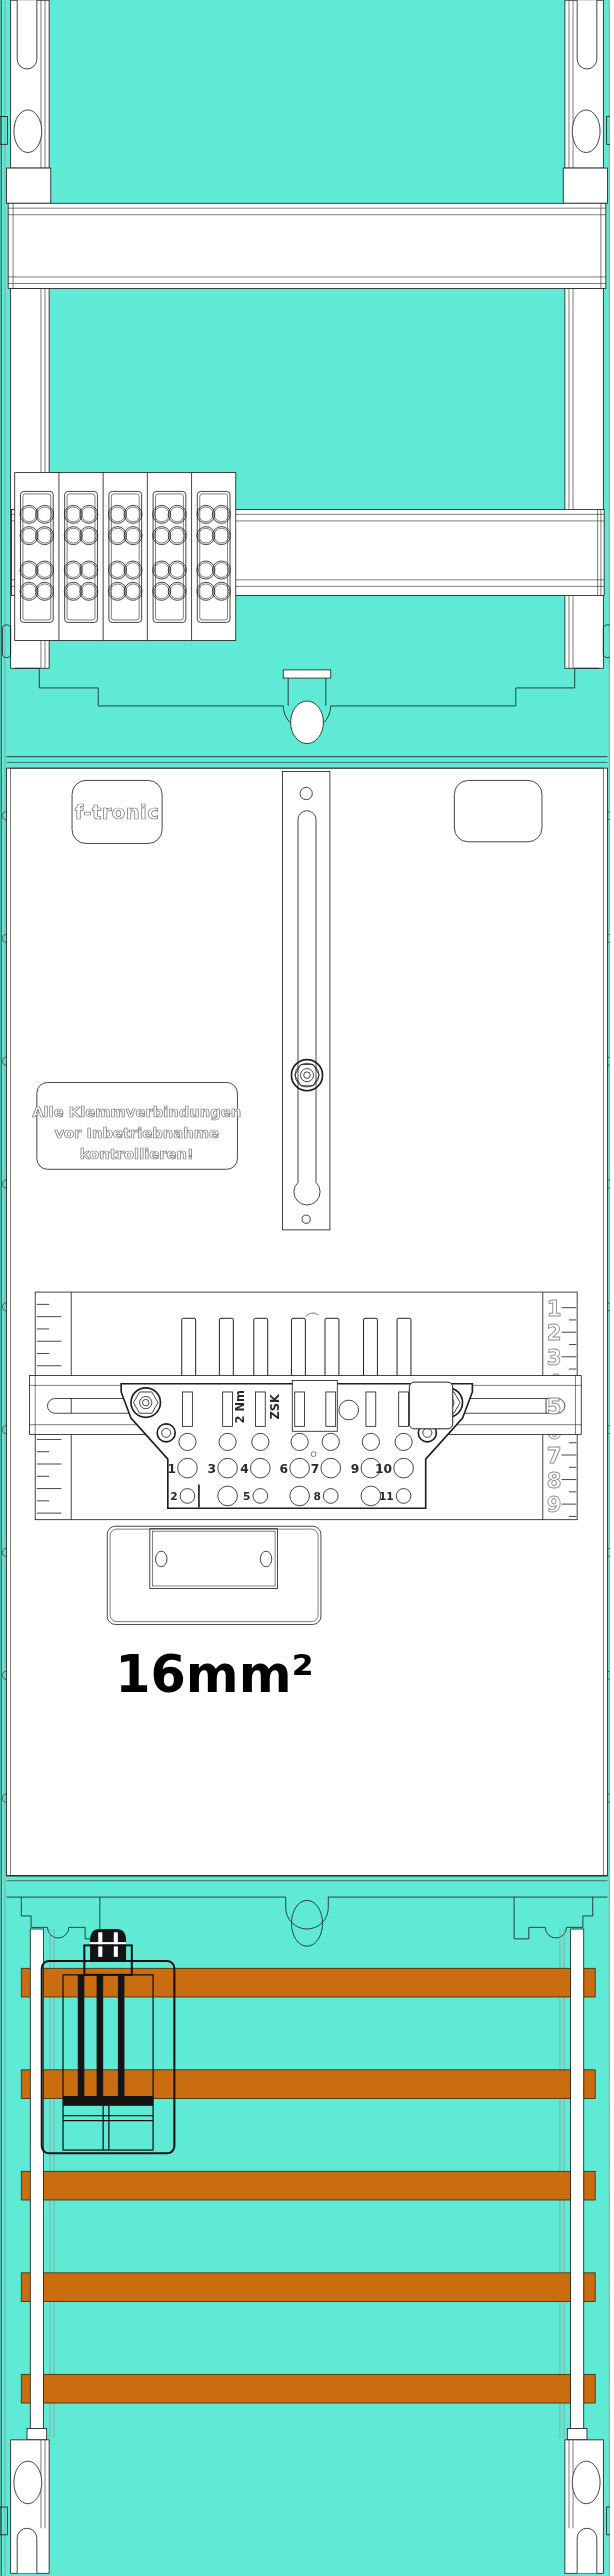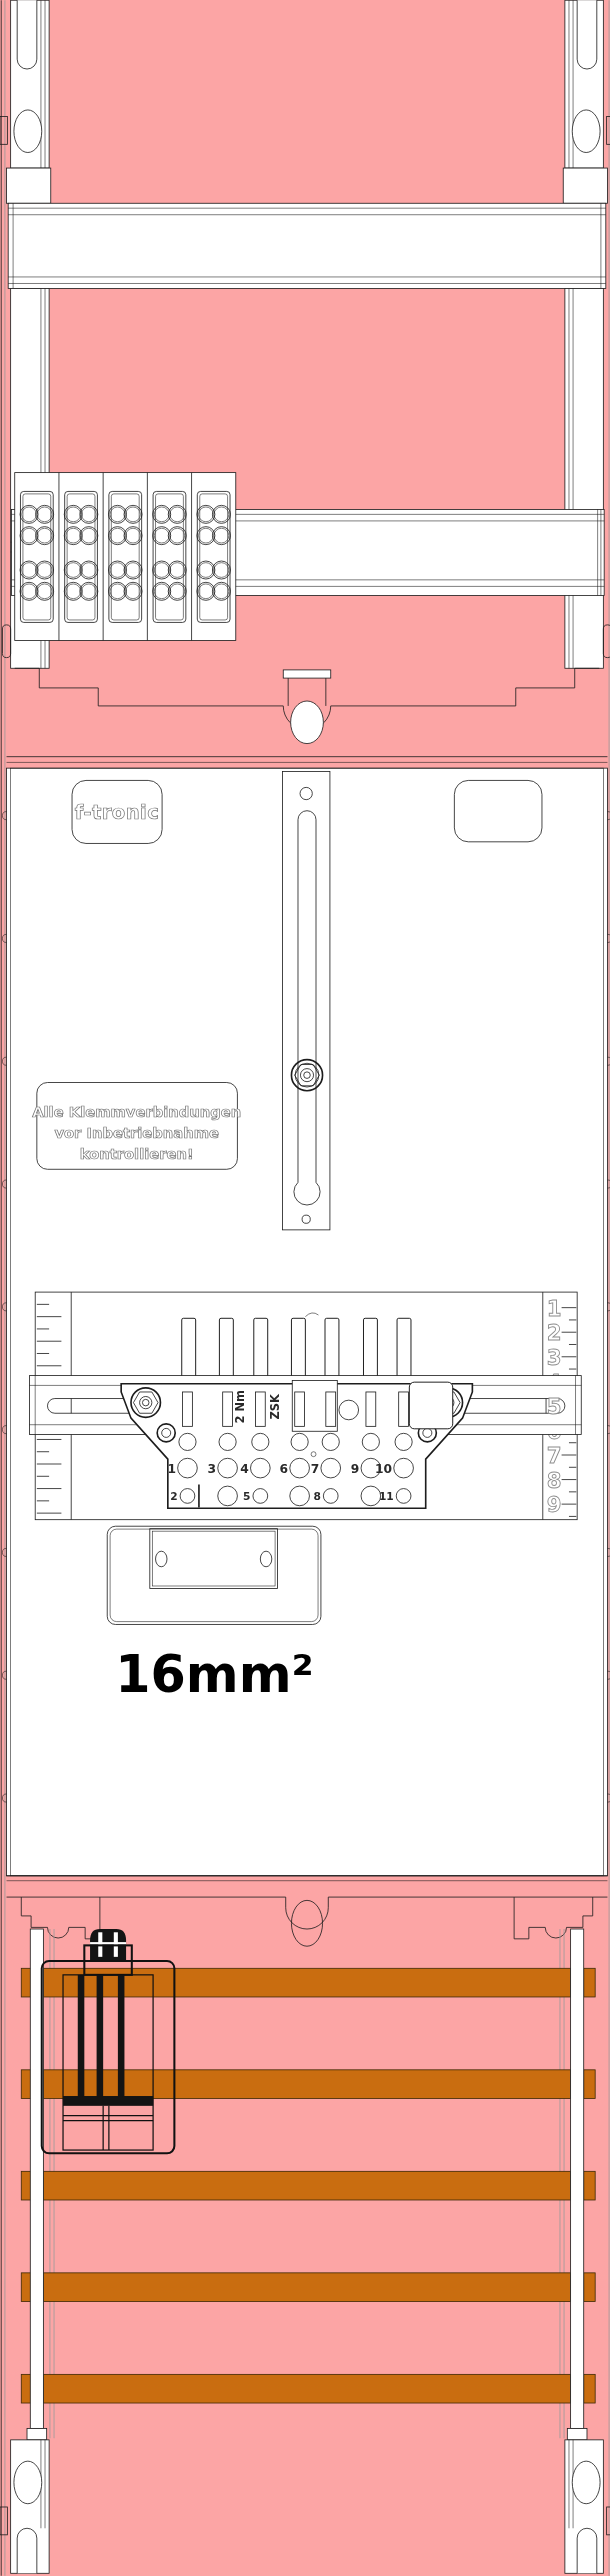--- a/index.html
+++ b/index.html
@@ -1,16 +1,16 @@
 <!DOCTYPE html>
 <html style="font-size:13px"><head>
 <meta charset="utf-8">
 <style>
   html,body{margin:0;padding:0;background:#fff;}
-  #stage{width:610px;height:2576px;position:relative;background:#fca5a5;overflow:hidden;}
+  #stage{width:610px;height:2576px;position:relative;background:#5eead4;overflow:hidden;}
   svg{display:block;}
   svg text{font-family:"DejaVu Sans","Liberation Sans",sans-serif;}
   .s1{fill:none;stroke:#1d1d1d;stroke-width:1;}
   .s07{fill:none;stroke:#1d1d1d;stroke-width:0.7;}
   .s2{fill:none;stroke:#1d1d1d;stroke-width:2;}
   .w1{fill:#ffffff;stroke:#1d1d1d;stroke-width:1;}
   .w12{fill:#ffffff;stroke:#1d1d1d;stroke-width:1.2;}
   .w2{fill:#ffffff;stroke:#1d1d1d;stroke-width:2;}
   .gry{fill:none;stroke:#9a9a9a;stroke-width:1;}
   .blk{fill:#141414;stroke:none;}

